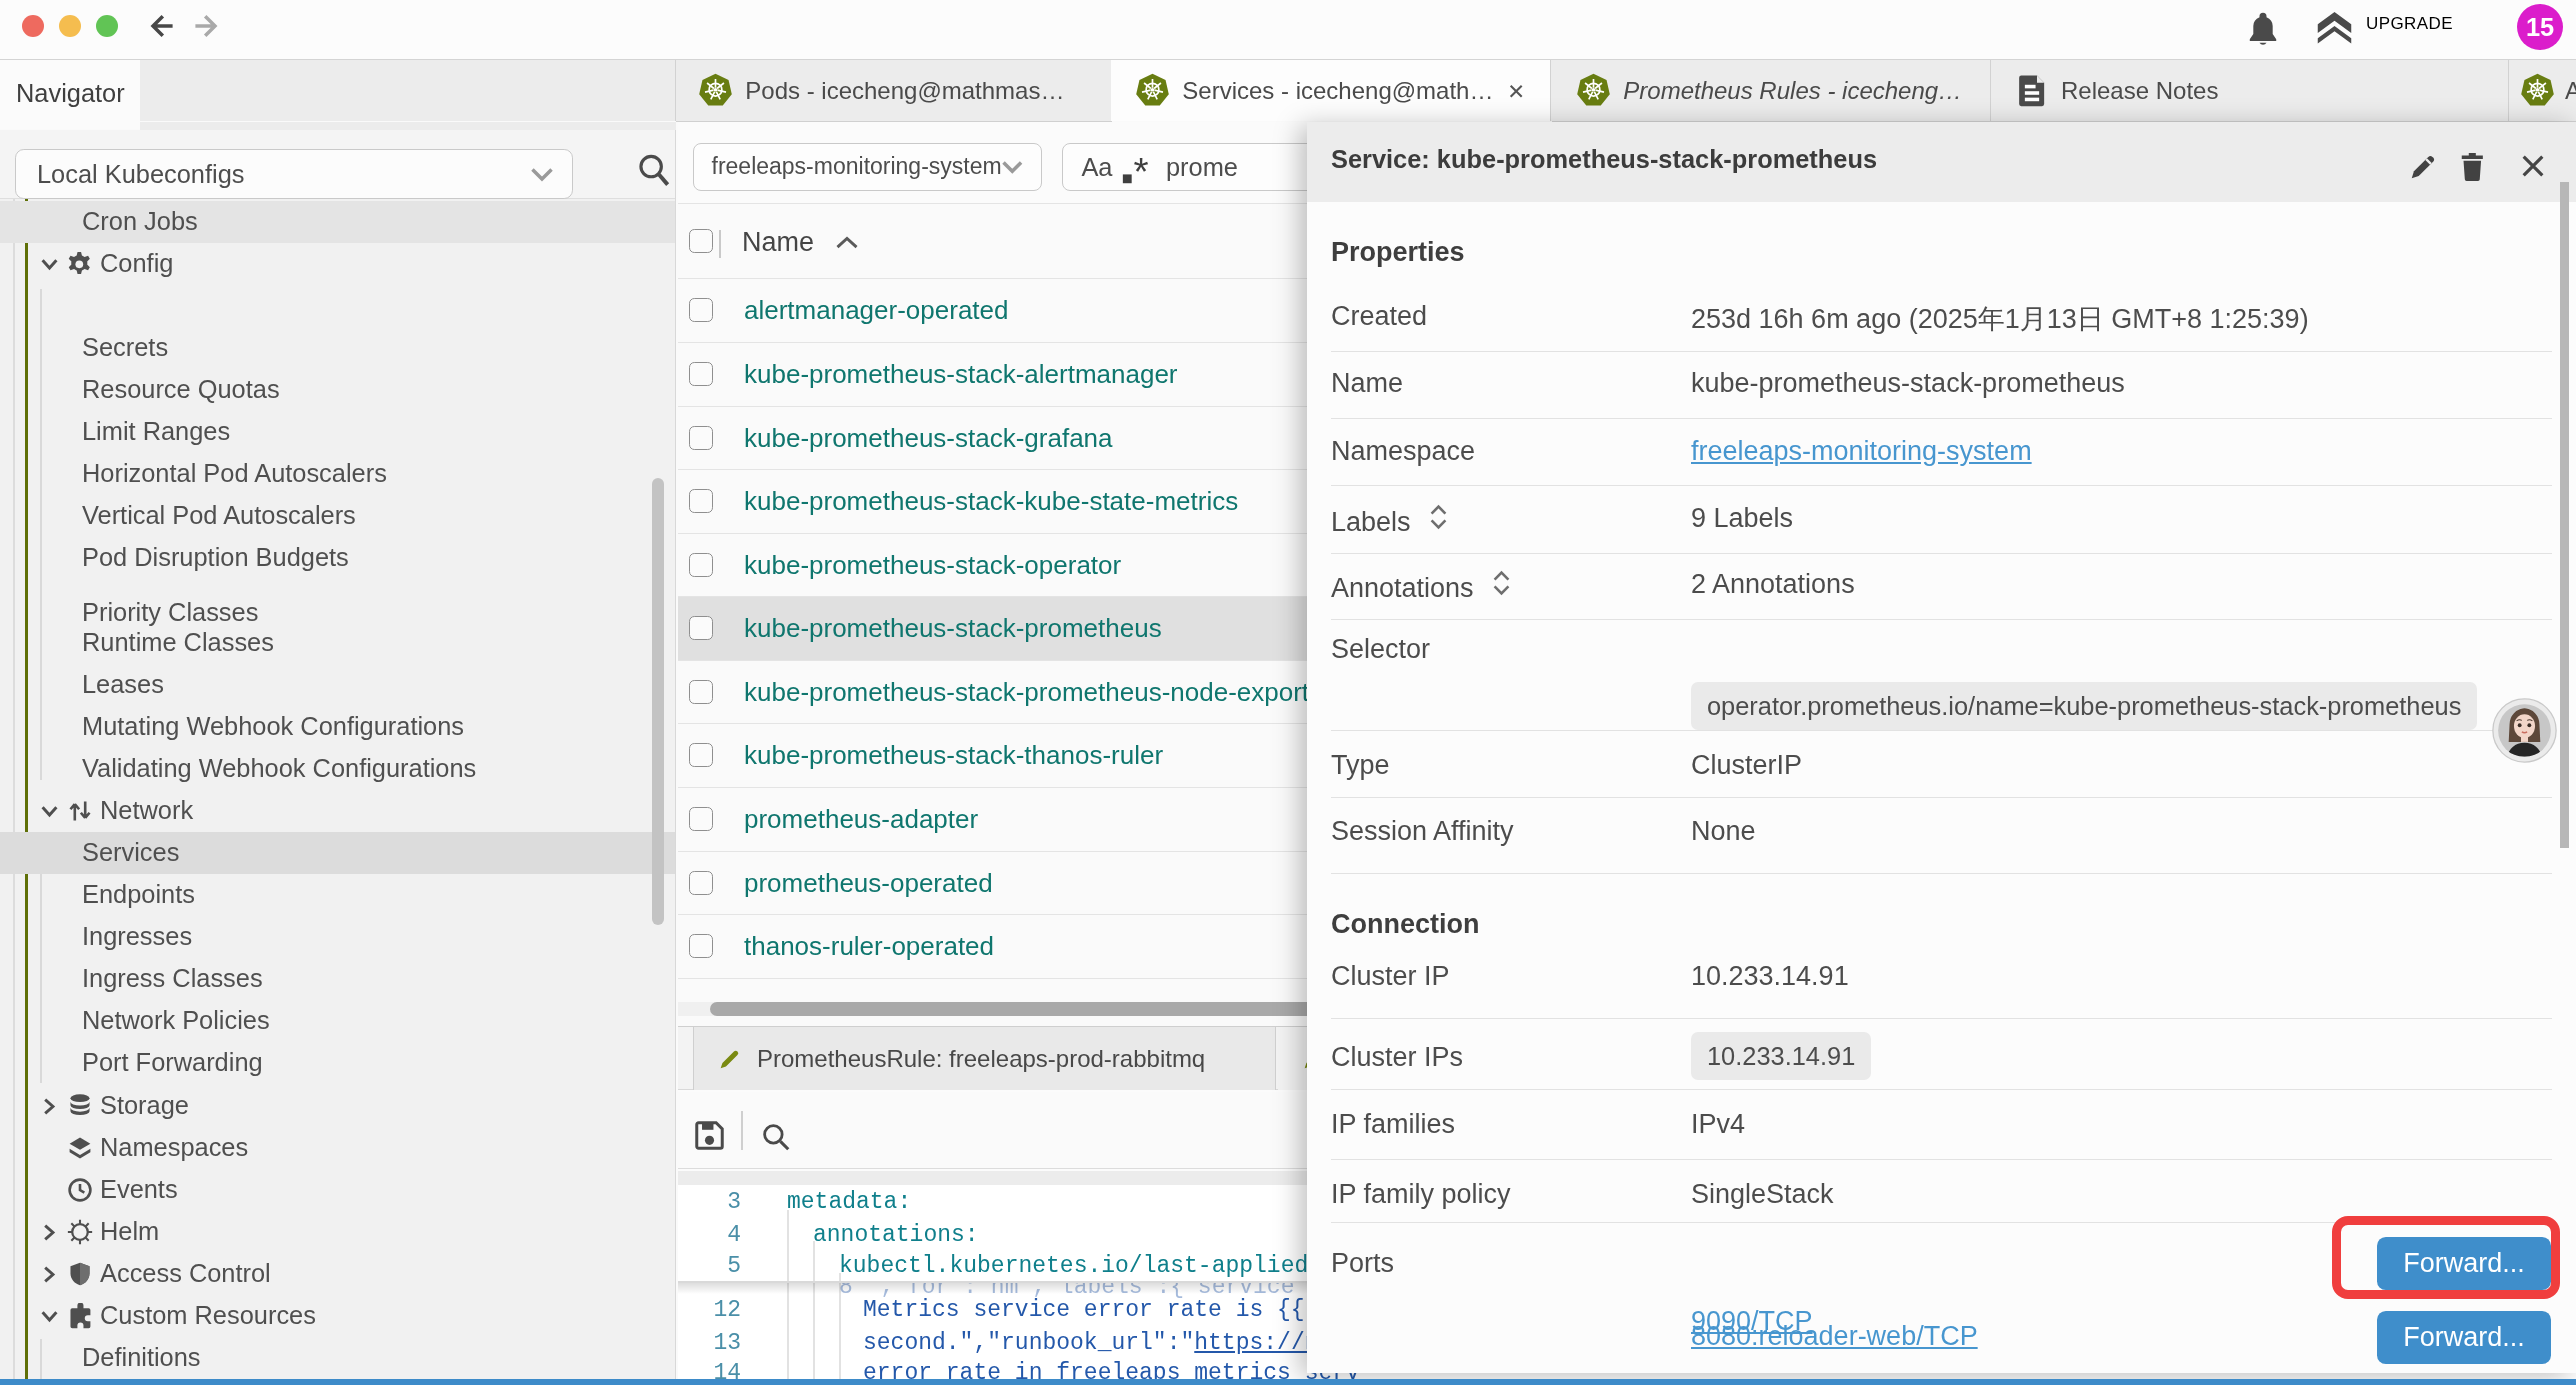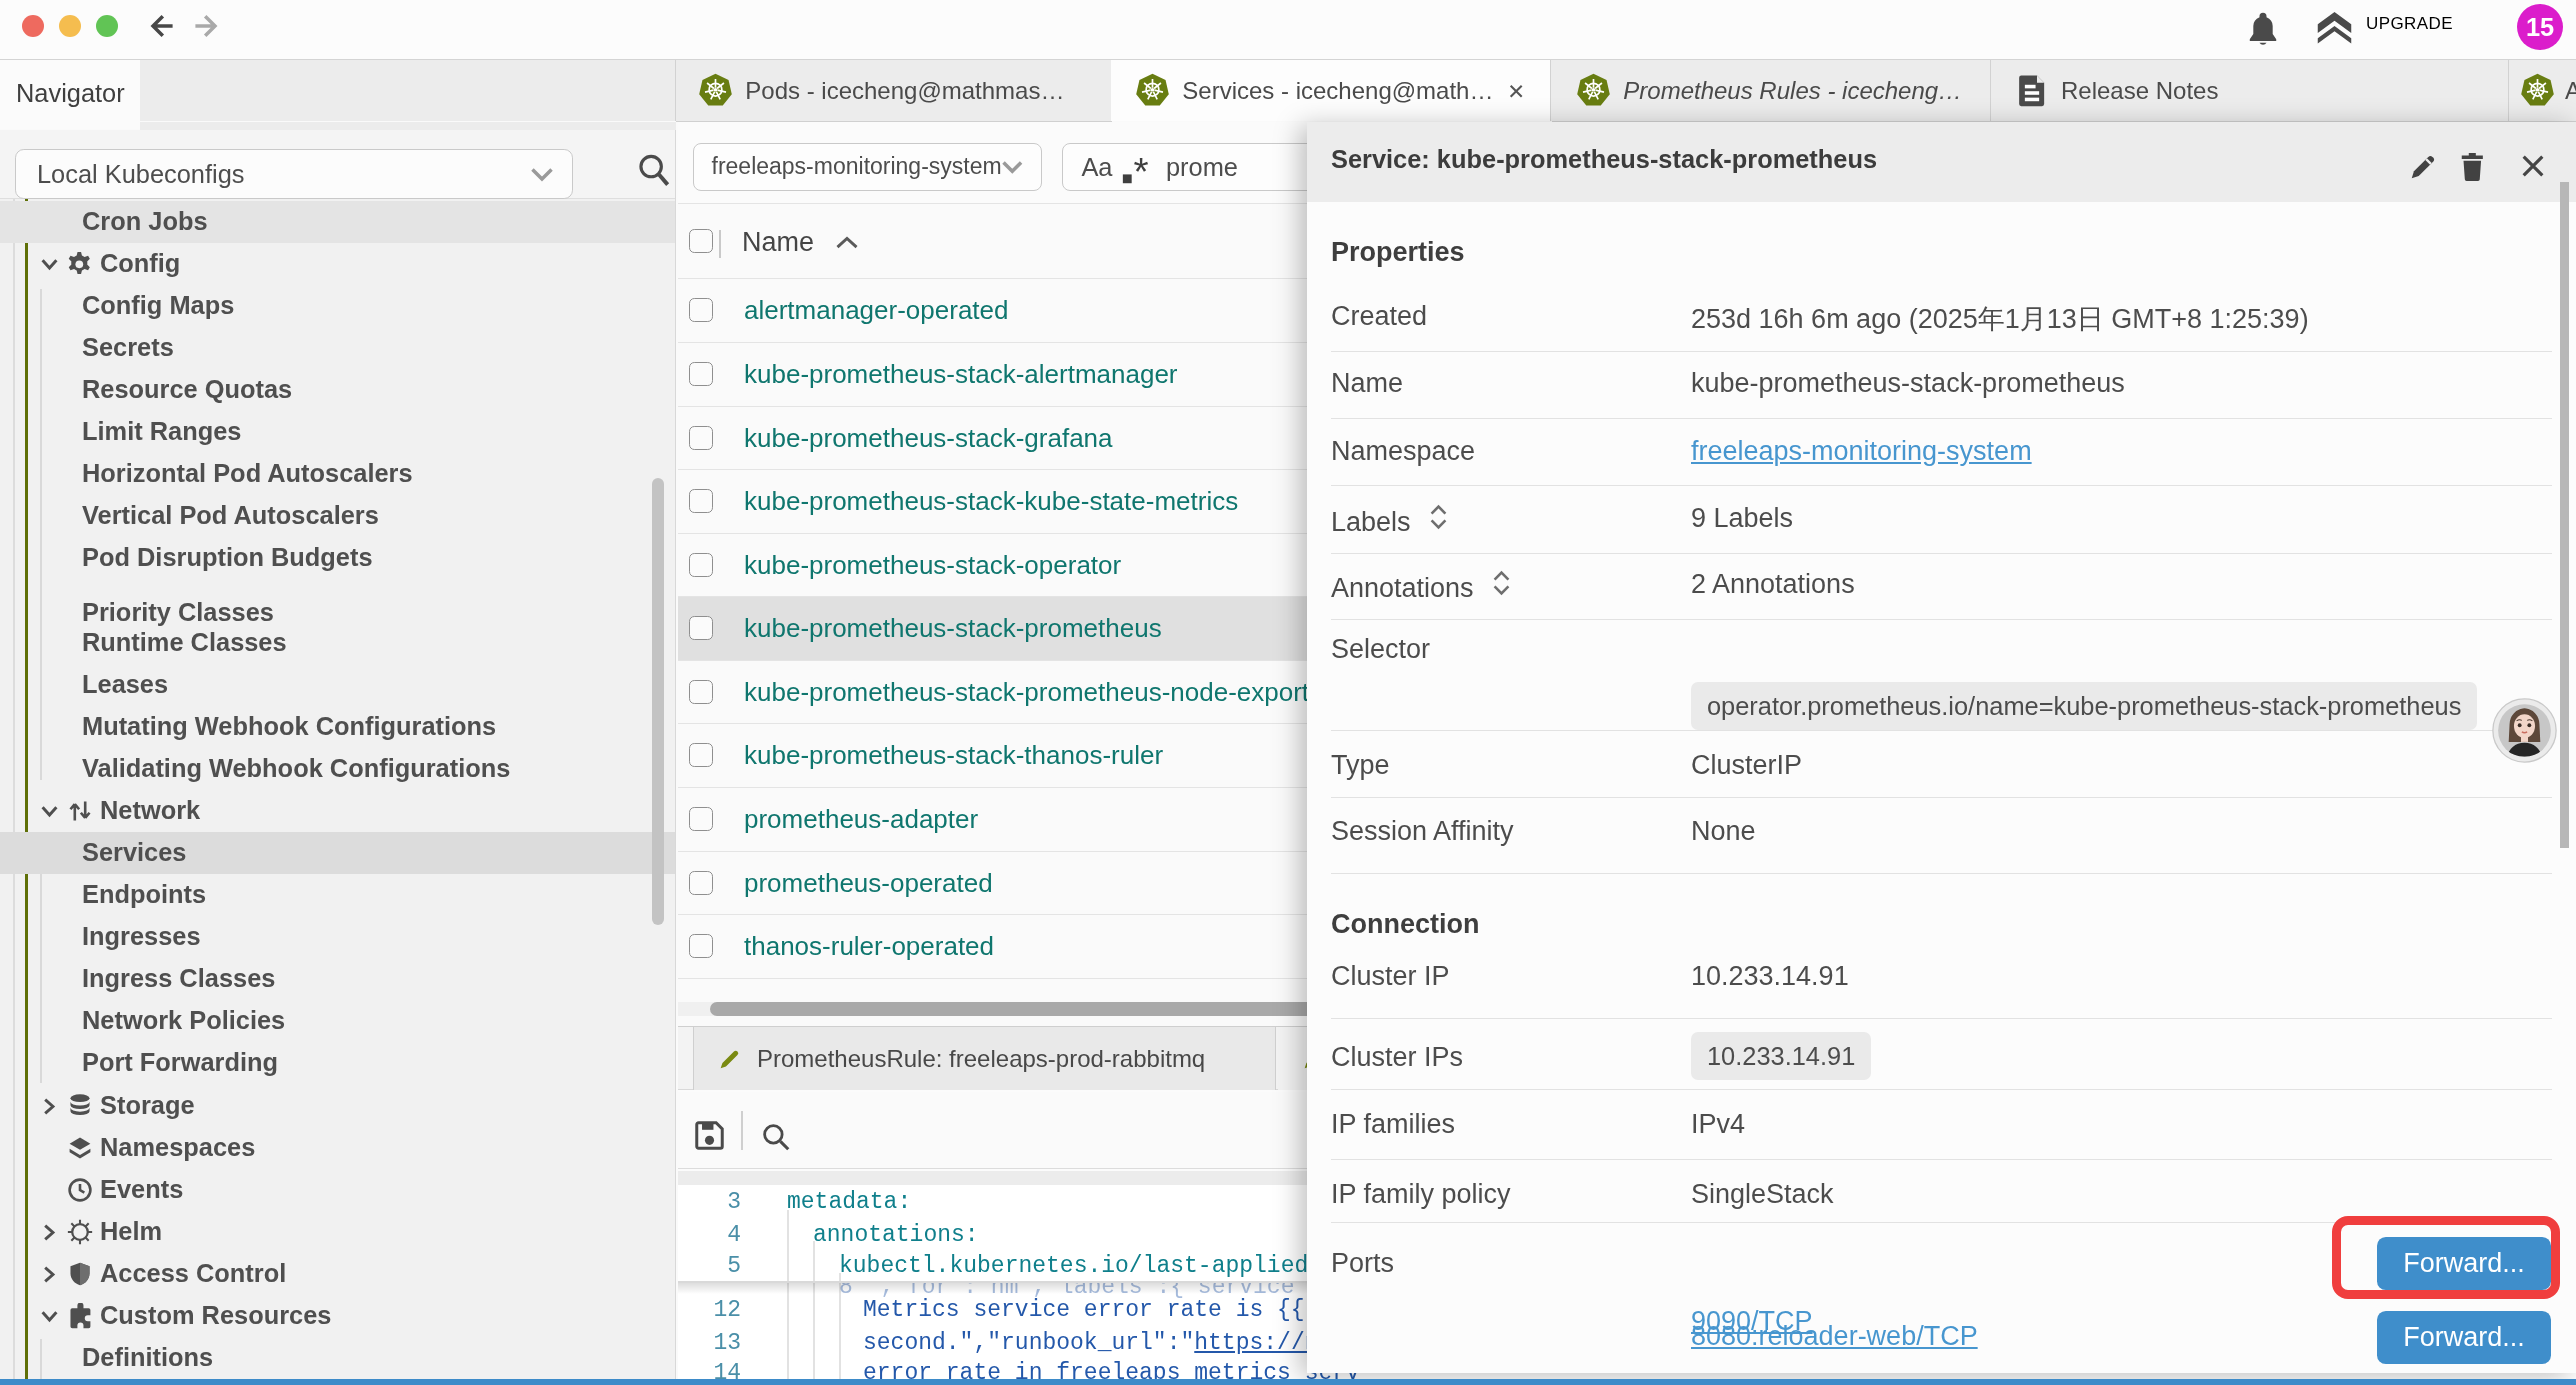--- a/index.html
+++ b/index.html
@@ -15,21 +15,21 @@
   .tab svg { flex:none; }
   .tab.active { background:#fdfdfd; }
   #navigator { left:0; top:60px; width:140px; height:69px; background:#fbfbfb; color:#3f3f3f; font-size:25.4px; }
   #navigator span { position:absolute; left:16px; top:19px; }
   
   #sidebar { left:0; top:130px; width:676px; height:1249px; background:#f1f1f1; border-right:1.8px solid #d8d8d8; overflow:hidden; }
   #sideSearchRow { position:absolute; left:0; top:0; width:676px; height:69px; background:#f4f4f4; border-bottom:0.9px solid #dedede; }
   #kubeSelect { position:absolute; left:15px; top:19px; width:558px; height:50px; background:#fcfcfc; border:1.8px solid #c9c9c9; border-radius:8.8px; color:#4d4d4d; font-size:25.4px; }
   #kubeSelect span { position:absolute; left:21px; top:9.6px; }
   .tree { position:absolute; left:0; top:69px; width:676px; }
-  .trow { position:absolute; left:0; width:755px; height:42px; color:#4f4f4f; font-size:25.4px;font-weight:bold; }
+  .trow { position:absolute; left:0; width:755px; height:42px; color:#4f4f4f; font-size:25.4px; }
   .trow .lbl2 { position:absolute; left:82px; top:6.1px; }
   .trow .lbl1 { position:absolute; left:100px; top:6.1px; }
   .guide { position:absolute; width:1.8px; background:#d9d9d9; }
   
   #toolbar { left:678px; top:122px; width:1898px; height:82px; background:#fbfbfb; }
   #nsSelect { position:absolute; left:15px; top:21px; width:349px; height:48px; background:#fdfdfd; border:1.8px solid #c9c9c9; border-radius:8px; color:#4d4d4d; font-size:23px; }
   #searchBox { position:absolute; left:384px; top:21px; width:491px; height:48px; background:#fdfdfd; border:1.8px solid #c9c9c9; border-radius:8px; color:#4d4d4d; font-size:25.4px; }
   #tablewrap { left:678px; top:203px; width:1898px; height:822px; background:#fafafa; }
   .rowline { position:absolute; left:0; width:1898px; border-top:1.8px solid #e4e4e4; }
   .trowline { left:0; width:1898px; height:64px; border-top:1.8px solid #e4e4e4; }
@@ -164,23 +164,20 @@
         <span class="lbl2">Cron Jobs</span>
       </div>
     <div class="trow" style="top:44px;">
         <svg class="abs" style="left:39px; top:12.3px;" width="21" height="19" viewBox="0 0 24 22">
           <path d="M4 6 L12 15 L20 6" stroke="#4f4f4f" stroke-width="3.4" fill="none"></path>
         </svg>
         <svg class="abs" style="left:67px; top:8.8px;" width="24.6" height="24.6" viewBox="0 0 28 28">
           <use href="#gear"></use>
         </svg>
         <span class="lbl1">Config</span>
-      </div>
-    <div class="trow" style="top:86px;">
-        <span class="lbl2">Config Maps</span>
       </div>
     <div class="trow" style="top:128px;">
         <span class="lbl2">Secrets</span>
       </div>
     <div class="trow" style="top:170px;">
         <span class="lbl2">Resource Quotas</span>
       </div>
     <div class="trow" style="top:212px;">
         <span class="lbl2">Limit Ranges</span>
       </div>

